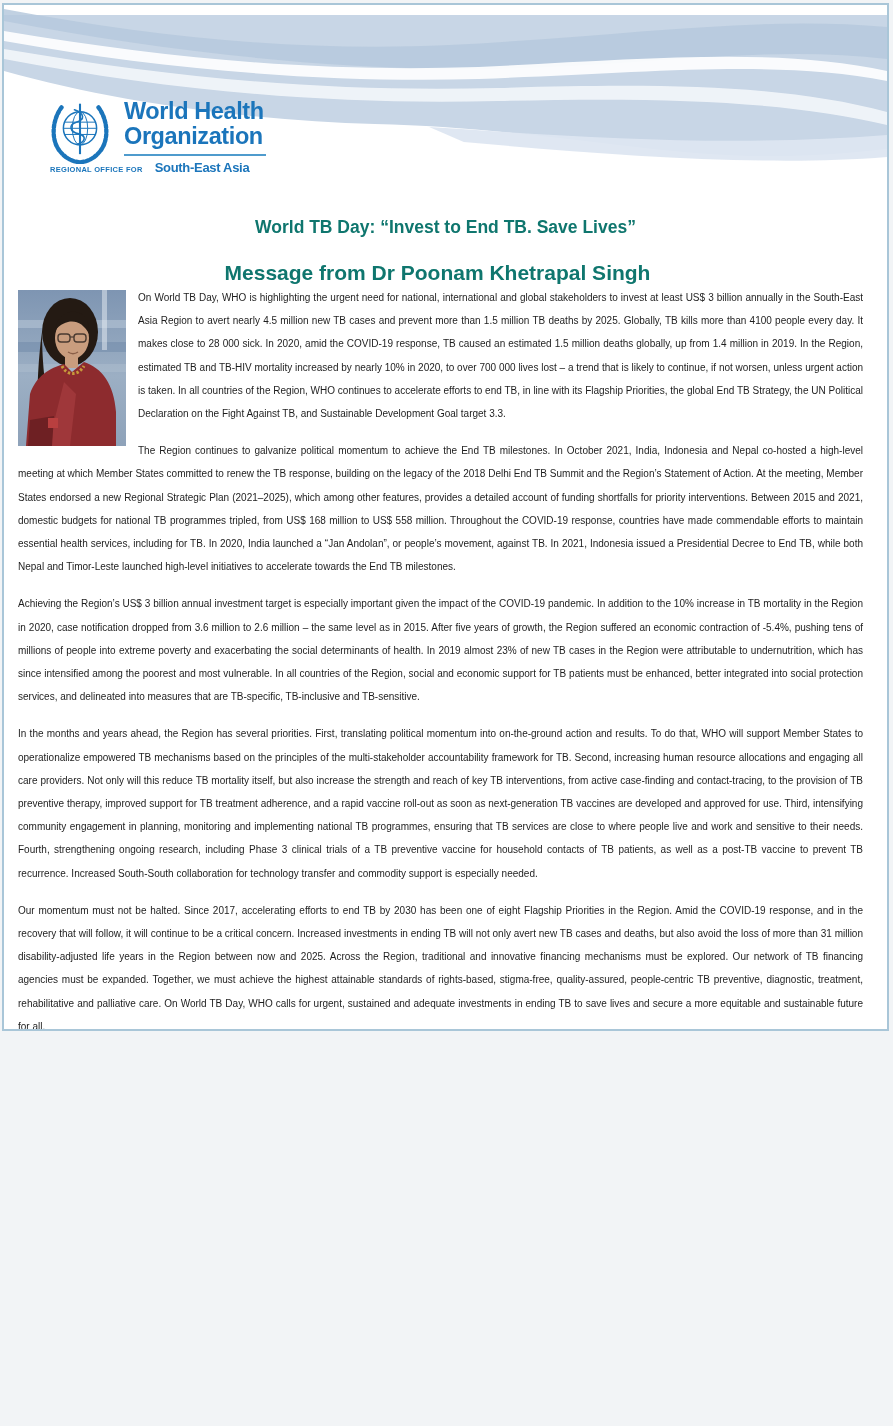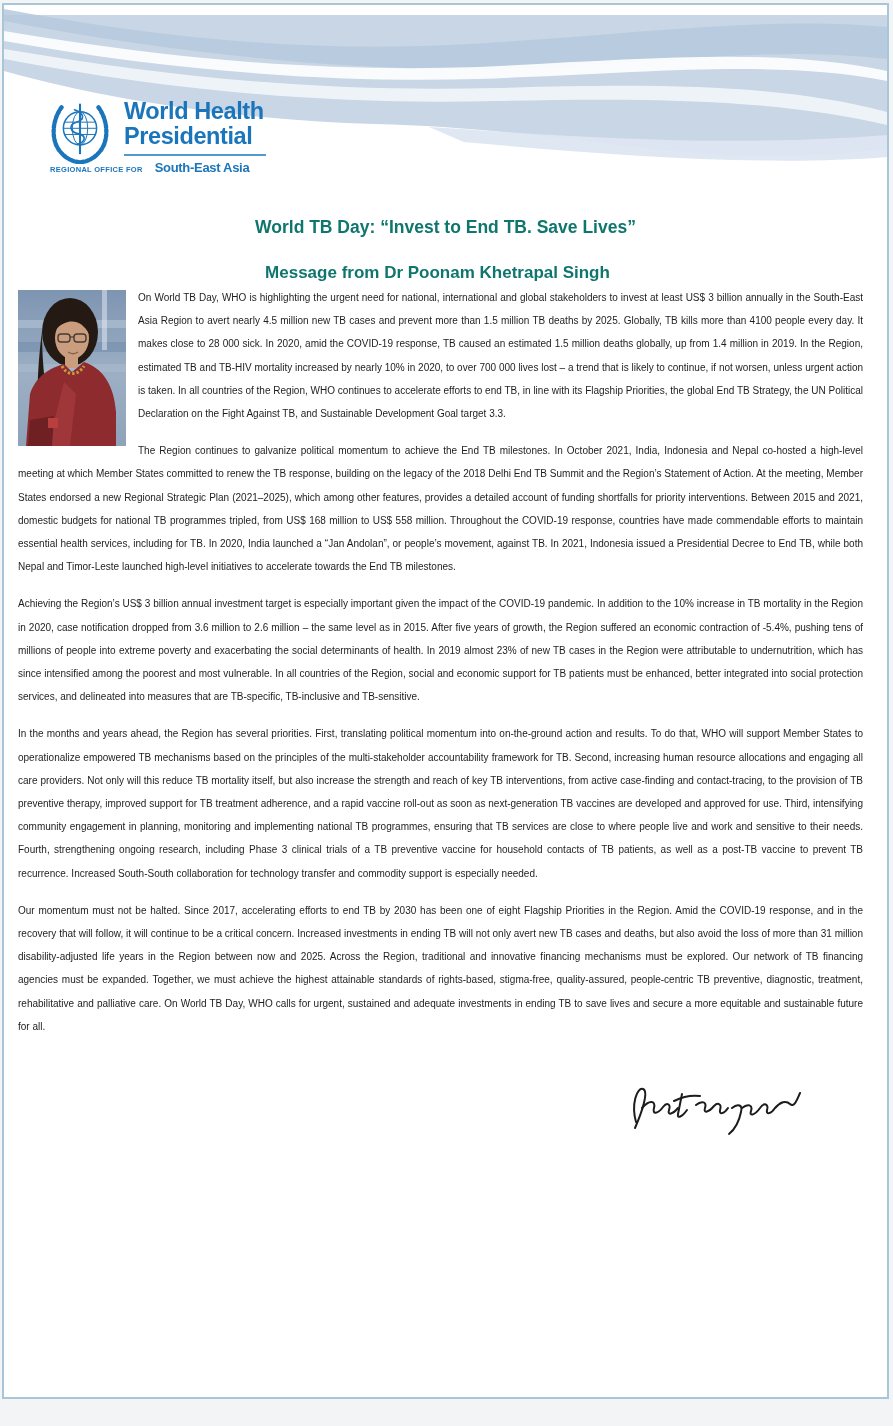--- a/index.html
+++ b/index.html
@@ -1,18 +1,18 @@
 <!DOCTYPE html>
 <html><head>
 <meta charset="utf-8">
 <style>
   html,body{margin:0;padding:0;background:#f2f4f6;}
   .page{
     position:relative;
-    width:887px;height:1396px;
+    width:887px;height:1028px;
     margin:3px auto 0 2px;
     background:#ffffff;
     border:2px solid #a9c6d8;
     box-sizing:border-box;
     overflow:hidden;
     font-family:"Liberation Sans", sans-serif;
   }
   
   .hdr{position:relative;height:198px;}
   .hdr svg.waves{position:absolute;top:4px;left:0;width:100%;height:168px;display:block;}
@@ -20,21 +20,21 @@
   .who-logo{position:absolute;top:93px;left:44px;width:260px;height:95px;color:#1b75bb;}
   .who-emblem{position:absolute;top:2px;left:0;width:64px;height:64px;}
   .who-name{position:absolute;top:1px;left:76px;line-height:25px;font-weight:bold;font-size:23.5px;letter-spacing:-0.4px;}
   .who-rule{position:absolute;top:56px;left:76px;width:142px;height:2px;background:#4f9bcd;}
   .who-office{position:absolute;top:62px;left:2px;white-space:nowrap;display:flex;align-items:baseline;gap:12px;}
   .who-office .prefix{font-size:7.5px;font-weight:bold;letter-spacing:0.3px;}
   .who-office .name{font-size:13px;font-weight:bold;letter-spacing:-0.3px;}
   
   .titles{text-align:center;color:#0f766e;}
   .doc-title{font-size:17.5px;font-weight:bold;margin:14px 0 0 0;}
-  .doc-subtitle{font-size:17px;font-weight:bold;margin:22px 16px 0 0;line-height:26px;}
+  .doc-subtitle{font-size:21px;font-weight:bold;margin:22px 16px 0 0;line-height:26px;}
   
   .content{padding:0 24px 0 14px;color:#1d1d1d;font-size:10px;line-height:23.2px;text-align:justify;}
   .content .para{margin:0 0 14px 0;}
   .intro{margin-top:58px;}
   .photo{
     float:left;width:108px;height:156px;margin:4px 12px 4px 0;
     overflow:hidden;background:#8aa0ba;
   }
   .photo svg{display:block;width:100%;height:100%;}
   
@@ -64,21 +64,21 @@
           <ellipse cx="50" cy="46" rx="12.5" ry="27" stroke-width="1.6"></ellipse>
           <line x1="25" y1="36" x2="75" y2="36" stroke-width="1.6"></line>
           <line x1="23" y1="46" x2="77" y2="46" stroke-width="1.6"></line>
           <line x1="25" y1="56" x2="75" y2="56" stroke-width="1.6"></line>
           <line x1="50" y1="6" x2="50" y2="88" stroke-width="3.4"></line>
           <path d="M41,16 C58,22 58,32 44,36 C31,40 33,52 48,55 C61,58 59,68 46,72" stroke-width="2.6" stroke-linecap="round"></path>
         </g>
       </svg>
       <div class="who-name">
         <div>World Health</div>
-        <div>Presidential</div>
+        <div>Organization</div>
       </div>
       <div class="who-rule"></div>
       <div class="who-office">
         <span class="prefix">REGIONAL OFFICE FOR</span>
         <span class="name">South-East Asia</span>
       </div>
     </div>
   </div>
 
   <div class="titles">

